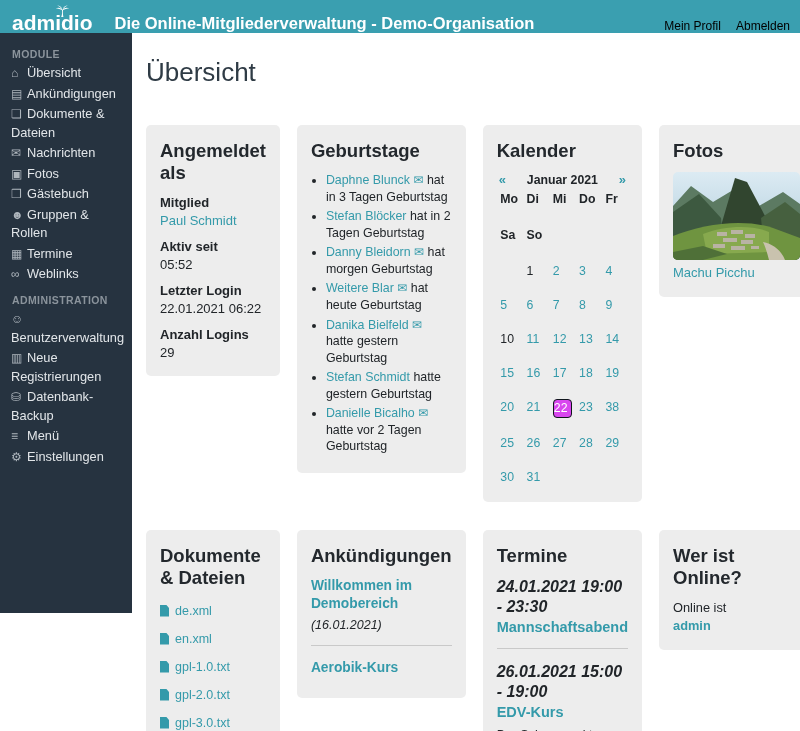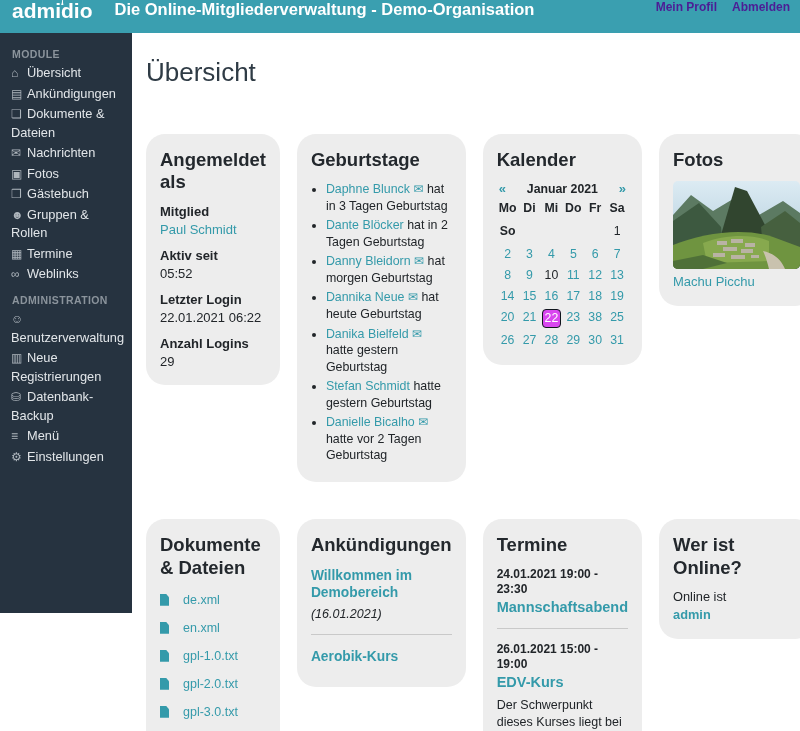--- a/index.html
+++ b/index.html
@@ -5,81 +5,81 @@
   :root{
     --accent:#349aaa; --header:#3a9fb0; --sidebar:#263340;
     --card:#ededed; --text:#212529; --heading:#2f3b45; --muted:#8b949c;
   }
   *{box-sizing:border-box; margin:0; padding:0;}
   html,body{width:800px; height:731px; overflow:hidden; background:#fff;
     font-family:"Liberation Sans", sans-serif; color:var(--text);}
   a{text-decoration:none; color:var(--accent); cursor:pointer;}
 
   
-  .topbar{height:33px; background:var(--header); display:flex; align-items:flex-start;}
+  .topbar{height:33px; background:var(--header); display:flex; align-items:flex-end;}
   .logo{color:#fff; font-size:21px; font-weight:bold; margin-left:12px; position:relative; line-height:1;}
   .logo svg{position:absolute; top:-7px; left:42px;}
   .topbar-title{color:#fff; font-size:16.5px; font-weight:bold; margin-left:15px;padding-left:7px;}
   .topbar-nav{margin-left:auto; margin-right:10px; display:flex; gap:15px;}
-  .topbar-nav a{color:#4c1d95; font-size:12px; font-weight:bold;}
+  .topbar-nav a{color:#000000; font-size:12px; font-weight:normal;}
 
   
   .app{display:flex; align-items:stretch;}
   .sidebar{width:132px; min-width:132px; background:var(--sidebar); height:580px; padding:13px 11px;}
   .sb-heading{color:var(--muted); font-size:10.5px; font-weight:bold; letter-spacing:.4px; margin:10px 0 4px 1px;}
   .sb-heading:first-child{margin-top:2px;}
   .sb-item{display:block; color:#e2e6e9; font-size:12.8px; line-height:1.45; margin:2px 0; cursor:pointer;}
   .sb-item .sb-icon{color:#aeb6bd; font-size:12px; display:inline-block; width:16px;}
 
   .content{flex:1; padding:24px 11px 0 14px;}
   .page-title{font-size:26px; font-weight:500; color:var(--heading);}
 
   .grid{display:grid; grid-template-columns:repeat(4,1fr); column-gap:17px; row-gap:28px;
     align-items:start; margin-top:37px;}
-  .card{background:var(--card); border-radius:19px; padding:13px 14px 16px;margin-top:9px;}
+  .card{background:var(--card); border-radius:5px; padding:13px 14px 16px;}
   .card h2{font-size:18.5px; font-weight:600; color:#23282d; margin:2px 0 10px; line-height:1.2;}
   .card hr{border:none; border-top:1px solid #c9c9c9; margin:13px 0;}
 
   
   .fld-label{font-weight:bold; font-size:13px; margin-top:11px;}
   .fld-value{font-size:13px; margin-top:3px;}
 
   
   .bday-list{margin:2px 0 0 15px; font-size:12.4px; line-height:1.32;}
   .bday-list li{margin-bottom:3px;}
   .mail-ic{color:var(--accent); font-size:12px;}
 
   
   .cal{font-size:12.3px; margin-top:2px;}
   .cal-head{display:flex; align-items:center; font-weight:bold; margin-bottom:4px; padding:0 2px;}
   .cal-head .mon{flex:1; text-align:center;}
   .cal-head a{font-size:13px;}
-  .cal-grid{display:grid; grid-template-columns:repeat(6,1fr); row-gap:4px; text-align:center;}
+  .cal-grid{display:grid; grid-template-columns:repeat(5,1fr); row-gap:17px; text-align:left;}
   .cal-grid .wd{font-weight:bold; margin-bottom:2px;}
   .cal-grid span, .cal-grid a{display:inline-block; min-width:19px; line-height:17px; margin:0 auto;}
   .cal-grid .sel{background:#d946ef; color:#fff; border-radius:4px; border:1px solid #10161c;}
 
   
   .photo{display:block; width:127px; height:88px; border-radius:5px; overflow:hidden; margin-top:2px;}
   .photo-caption{display:inline-block; font-size:13px; margin-top:5px;}
 
   
-  .file-row{display:flex; align-items:center; gap:14px; margin:14px 0; font-size:12.5px;}
+  .file-row{display:flex; align-items:center; gap:6px; margin:14px 0; font-size:12.5px;}
   .file-ic{width:9px; height:12px; background:var(--accent); display:inline-block;
     clip-path:polygon(0 0,67% 0,100% 28%,100% 100%,0 100%);}
   .doc-more{font-size:12.5px; line-height:1.45; display:block;}
   .list-ic{font-size:12px;}
 
   
   .ann-head{display:block; color:var(--accent); font-size:13.8px; font-weight:bold; line-height:1.25; margin-bottom:6px;}
   .ann-body{font-size:12.5px; line-height:1.42;}
   .more-arrow{font-weight:bold;}
   .ann-date{font-size:12.5px; font-style:italic; margin-top:2px;}
 
-  .dt-when{font-size:12px; font-weight:bold; line-height:1.25;}
+  .dt-when{font-size:16px; font-weight:bold; line-height:1.25;font-style:italic;}
   .dt-name{display:block; color:var(--accent); font-size:14.5px; font-weight:bold; margin-top:2px;}
   .dt-desc{font-size:12.5px; line-height:1.42; margin-top:7px;}
 
   
   .online-text{font-size:12.8px; margin-top:2px;}
   .online-user{font-size:12.8px; font-weight:bold; display:inline-block; margin-top:3px;}
 </style>
 </head>
 <body>
 
@@ -139,23 +139,23 @@
             <div class="fld-value">22.01.2021 06:22</div>
             <div class="fld-label">Anzahl Logins</div>
             <div class="fld-value">29</div>
           </div>
       </section>
 
       <section class="card">
         <h2>Geburtstage</h2>
         <ul class="bday-list">
             <li><a>Daphne Blunck</a> <a class="mail-ic">✉</a> <span>hat in 3 Tagen Geburtstag</span></li>
-            <li><a>Dante Blöcker</a> <span>hat in 2 Tagen Geburtstag</span></li>
+            <li><a>Stefan Blöcker</a> <span>hat in 2 Tagen Geburtstag</span></li>
             <li><a>Danny Bleidorn</a> <a class="mail-ic">✉</a> <span>hat morgen Geburtstag</span></li>
-            <li><a>Dannika Neue</a> <a class="mail-ic">✉</a> <span>hat heute Geburtstag</span></li>
+            <li><a>Weitere Blar</a> <a class="mail-ic">✉</a> <span>hat heute Geburtstag</span></li>
             <li><a>Danika Bielfeld</a> <a class="mail-ic">✉</a> <span>hatte gestern Geburtstag</span></li>
             <li><a>Stefan Schmidt</a> <span>hatte gestern Geburtstag</span></li>
             <li><a>Danielle Bicalho</a> <a class="mail-ic">✉</a> <span>hatte vor 2 Tagen Geburtstag</span></li>
           </ul>
       </section>
 
       <section class="card">
         <h2>Kalender</h2>
         <div class="cal">
           <div class="cal-head">

